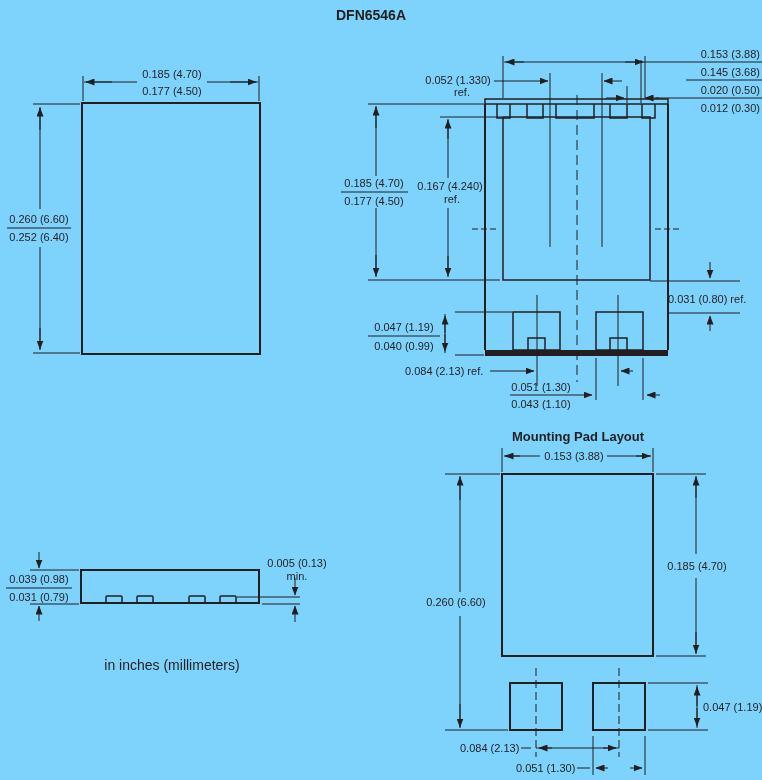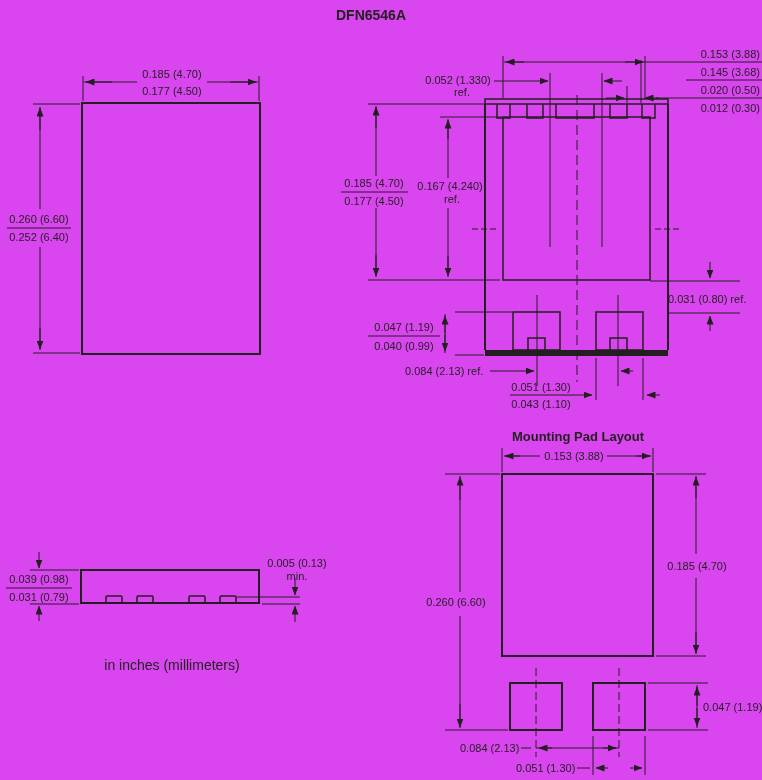--- a/index.html
+++ b/index.html
@@ -1,16 +1,16 @@
 <!DOCTYPE html>
 <html><head>
 <meta charset="utf-8">
 <style>
   html,body{margin:0;padding:0;background:#ffffff;}
-  .page{width:762px;height:780px;background:#d946ef;position:relative;overflow:hidden;
+  .page{width:762px;height:780px;background:#7dd3fc;position:relative;overflow:hidden;
         font-family:"Liberation Sans", sans-serif;}
   svg text{fill:#231f20;font-family:"Liberation Sans", sans-serif;font-size:11px;}
   svg .ttl{font-size:14px;font-weight:bold;}
   svg .sub{font-size:13px;font-weight:bold;}
   svg .cap{font-size:14px;}
   svg line, svg rect.o, svg polyline, svg path.o{stroke:#231f20;fill:none;}
   .t1{stroke-width:1;}
   .t15{stroke-width:1.5;}
   .t2{stroke-width:2;}
 </style>

